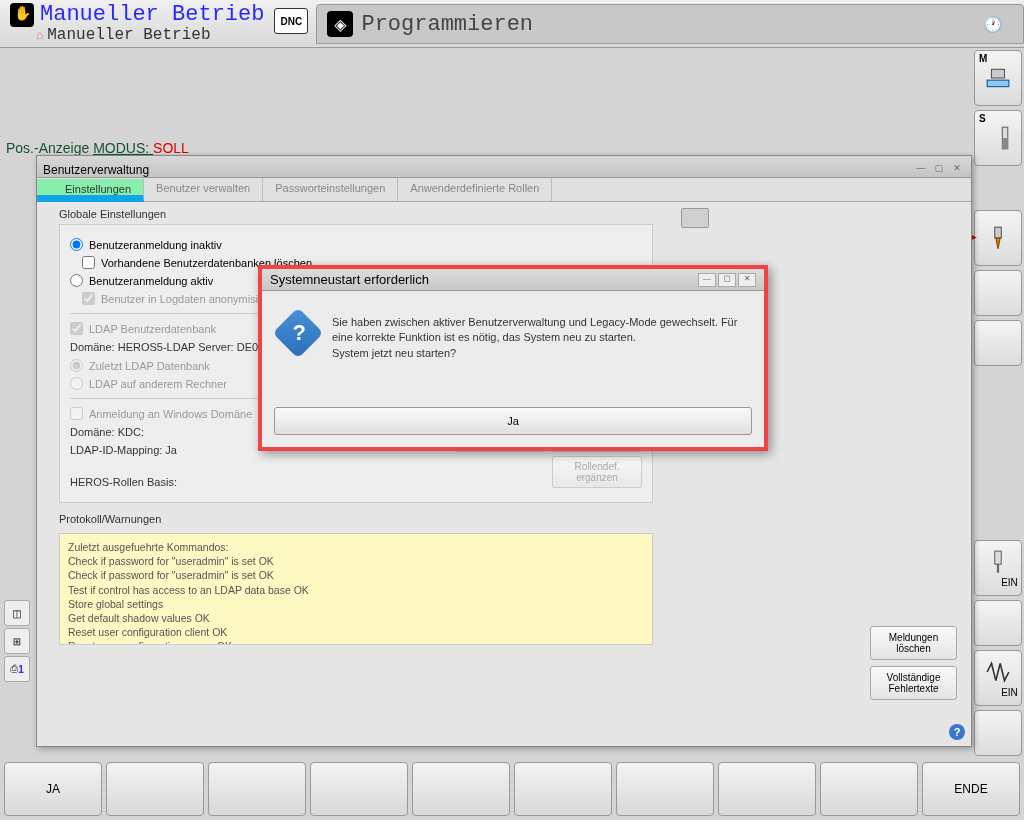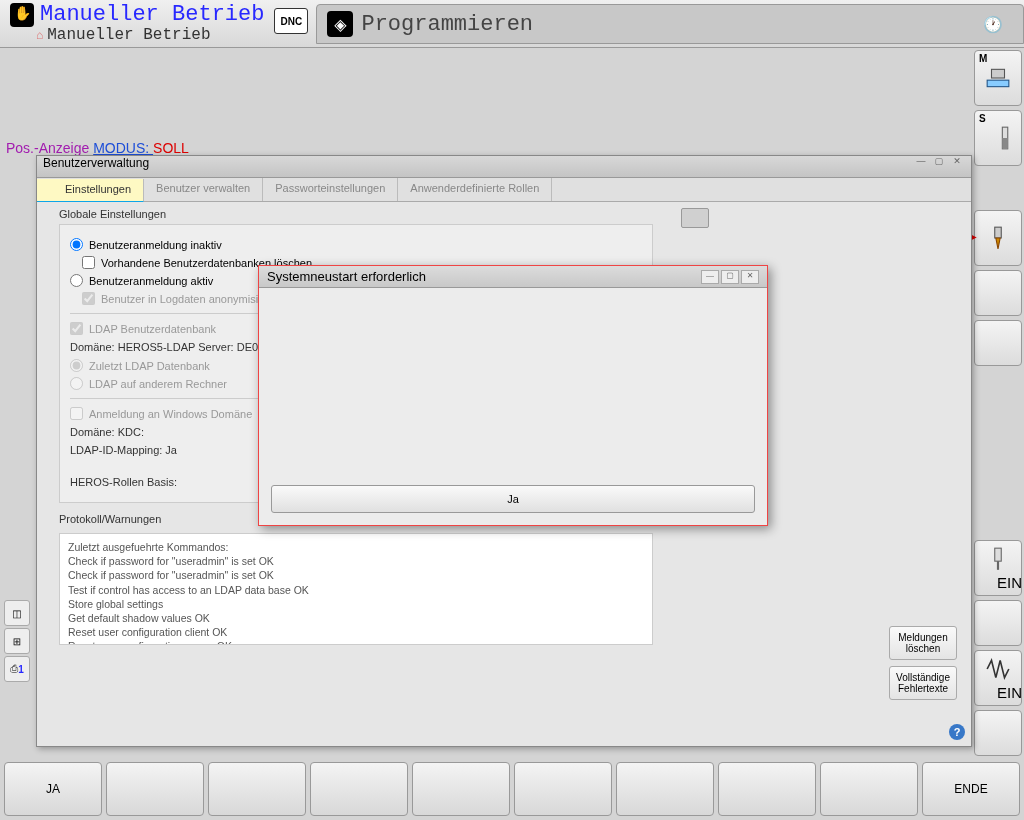--- a/index.html
+++ b/index.html
@@ -19,64 +19,64 @@
 .prog-icon { width: 26px; height: 26px; background: #000; border-radius: 4px; margin-right: 8px; display: flex; align-items: center; justify-content: center; color: #fff; }
 .prog-title { font-family: "Courier New", monospace; font-size: 22px; color: #444; }
 .clock-icon { margin-left: auto; margin-right: 10px; font-size: 16px; color: #666; }
 
 
 .right-sidebar { position: absolute; right: 0; top: 48px; width: 52px; height: 710px; display: flex; flex-direction: column; }
 .side-btn { height: 56px; background: linear-gradient(to bottom, #f4f4f4, #dcdcdc); border: 1px solid #999; border-radius: 4px; margin: 2px; display: flex; flex-direction: column; align-items: center; justify-content: center; font-size: 9px; position: relative; }
 .side-btn .letter { position: absolute; top: 2px; left: 4px; font-size: 10px; font-weight: bold; }
 .side-btn svg { width: 26px; height: 26px; }
 .side-gap { flex: 1; }
-.side-label { font-size: 15px; margin-top: 2px; margin-left: 23px; }
+.side-label { font-size: 10px; margin-top: 2px; margin-left: 23px; }
 
 
 .sub-header { position: absolute; top: 140px; left: 6px; font-family: "Courier New", monospace; font-size: 14px; }
-.sub-header .label { color: #a21caf; margin-top: 16px; }
-.sub-header .modus { color: #1d4ed8; text-decoration: underline; }
+.sub-header .label { color: #14532d; margin-top: 16px; }
+.sub-header .modus { color: #14532d; text-decoration: underline; }
 .sub-header .soll { color: #d00; }
 
 
 .dialog { position: absolute; top: 155px; left: 36px; width: 936px; height: 592px; background: #e6e6e6; border: 1px solid #888; box-shadow: 2px 2px 6px rgba(0,0,0,0.3); }
-.dialog-titlebar { height: 22px; background: linear-gradient(to bottom, #d8d8d8, #c4c4c4); display: flex; align-items: flex-start; padding: 0 6px; font-size: 12px; border-bottom: 1px solid #999; }
+.dialog-titlebar { height: 22px; background: linear-gradient(to bottom, #d8d8d8, #c4c4c4); display: flex; align-items: flex-end; padding: 0 6px; font-size: 12px; border-bottom: 1px solid #999; }
 .dialog-titlebar .title { flex: 1; }
 .dialog-titlebar .win-btn { width: 16px; height: 14px; margin-left: 2px; font-size: 9px; text-align: center; color: #666; }
 
 .tabs { display: flex; height: 24px; background: #e0e0e0; border-bottom: 1px solid #aaa; }
 .tab { padding: 4px 12px; font-size: 11px; border-right: 1px solid #bbb; color: #888; background: #e0e0e0; }
-.tab.active { background: #fef9c3; color: #333; border-bottom: 1px solid #0ea5e9; position: relative; top: 1px; padding-left: 28px; }
+.tab.active { background: #86efac; color: #333; border-bottom: 7px solid #0ea5e9; position: relative; top: 1px; padding-left: 28px; }
 
 .dialog-body { display: flex; height: calc(100% - 46px); }
 .body-left { width: 638px; padding: 6px 22px; display: flex; flex-direction: column; }
 .body-right { flex: 1; padding: 6px; }
 
 .section-label { font-size: 11px; color: #333; margin-bottom: 4px; }
 .keyboard-icon { width: 28px; height: 20px; background: #d0d0d0; border: 1px solid #999; border-radius: 2px; display: inline-block; }
 
 .settings-panel { border: 1px solid #ccc; background: #eee; padding: 8px 10px; font-size: 11px; }
 .radio-row, .check-row { display: flex; align-items: center; margin: 5px 0; }
 .radio-row input, .check-row input { margin-right: 6px; }
 .indent { margin-left: 12px; }
 .disabled-text { color: #999; }
 .divider { border-top: 1px solid #ccc; margin: 8px 0; }
 .cfg-btn { width: 90px; height: 32px; font-size: 10px; color: #aaa; background: linear-gradient(to bottom, #f8f8f8, #e8e8e8); border: 1px solid #ccc; border-radius: 2px; }
 
 .field-line { font-size: 11px; margin: 6px 0; color: #333; }
 
-.protokoll-box { background: #ffffff; border: 1px solid #ccc; height: 112px; overflow-y: scroll; padding: 6px 8px; font-size: 10.5px; color: #555; line-height: 1.35; margin-top: 4px; }
+.protokoll-box { background: #fef9c3; border: 1px solid #ccc; height: 112px; overflow-y: scroll; padding: 6px 8px; font-size: 10.5px; color: #555; line-height: 1.35; margin-top: 4px; }
 
 .action-buttons { position: absolute; right: 14px; bottom: 46px; display: flex; flex-direction: column; gap: 6px; }
-.action-btn { width: 68px; height: 34px; font-size: 10px; background: linear-gradient(to bottom, #fafafa, #e4e4e4); border: 1px solid #aaa; border-radius: 3px; }
+.action-btn { width: 87px; height: 34px; font-size: 10px; background: linear-gradient(to bottom, #fafafa, #e4e4e4); border: 1px solid #aaa; border-radius: 3px; }
 
 .help-icon { position: absolute; right: 6px; bottom: 6px; width: 16px; height: 16px; background: #3878c8; color: #fff; border-radius: 50%; font-size: 11px; text-align: center; line-height: 16px; font-weight: bold; }
 
 
-.modal { position: absolute; top: 265px; left: 258px; width: 510px; height: 261px; background: #ececec; border: 1px solid #ef4444; box-shadow: 3px 3px 10px rgba(0,0,0,0.4); z-index: 100; }
+.modal { position: absolute; top: 265px; left: 258px; width: 510px; height: 186px; background: #ececec; border: 4px solid #ef4444; box-shadow: 3px 3px 10px rgba(0,0,0,0.4); z-index: 100; }
 .modal-titlebar { height: 22px; background: linear-gradient(to bottom, #dcdcdc, #c8c8c8); display: flex; align-items: center; padding: 0 8px; font-family: "Courier New", monospace; font-size: 13px; border-bottom: 1px solid #999; }
 .modal-titlebar .spacer { flex: 1; }
 .modal-titlebar .mbtn { width: 18px; height: 14px; margin-left: 2px; border: 1px solid #aaa; font-size: 8px; text-align: center; color: #666; background: #eee; }
 .modal-body { display: flex; padding: 24px 18px 10px 18px; }
 .modal-icon { width: 36px; height: 36px; background: linear-gradient(135deg, #4a90d9, #2a70b9); transform: rotate(45deg); border-radius: 6px; margin-right: 16px; position: relative; flex-shrink: 0; }
 .modal-icon::after { content: "?"; position: absolute; transform: rotate(-45deg); color: #fff; font-size: 22px; font-weight: bold; top: 4px; left: 12px; }
 .modal-text { font-size: 11px; color: #333; line-height: 1.4; }
 .modal-buttons { display: flex; gap: 6px; padding: 0 6px 6px 6px; position: absolute; bottom: 6px; left: 6px; right: 6px; }
 .modal-btn { flex: 1; height: 28px; background: linear-gradient(to bottom, #fafafa, #e0e0e0); border: 1px solid #999; border-radius: 3px; font-size: 11px; }
 
@@ -257,20 +257,27 @@
 </div>
 
 <div class="modal">
   <div class="modal-titlebar">
     <span>Systemneustart erforderlich</span>
     <span class="spacer"></span>
     <span class="mbtn">—</span>
     <span class="mbtn">▢</span>
     <span class="mbtn">✕</span>
   </div>
+  <div class="modal-body">
+    <div class="modal-icon"></div>
+    <div class="modal-text">
+      <div>Sie haben zwischen aktiver Benutzerverwaltung und Legacy-Mode gewechselt. Für eine korrekte Funktion ist es nötig, das System neu zu starten.</div>
+      <div>System jetzt neu starten?</div>
+    </div>
+  </div>
   <div class="modal-buttons">
     <button class="modal-btn">Ja</button>
   </div>
 </div>
 
 <div class="softkey-bar">
   <div class="softkey">JA</div>
   <div class="softkey"></div>
   <div class="softkey"></div>
   <div class="softkey"></div>

